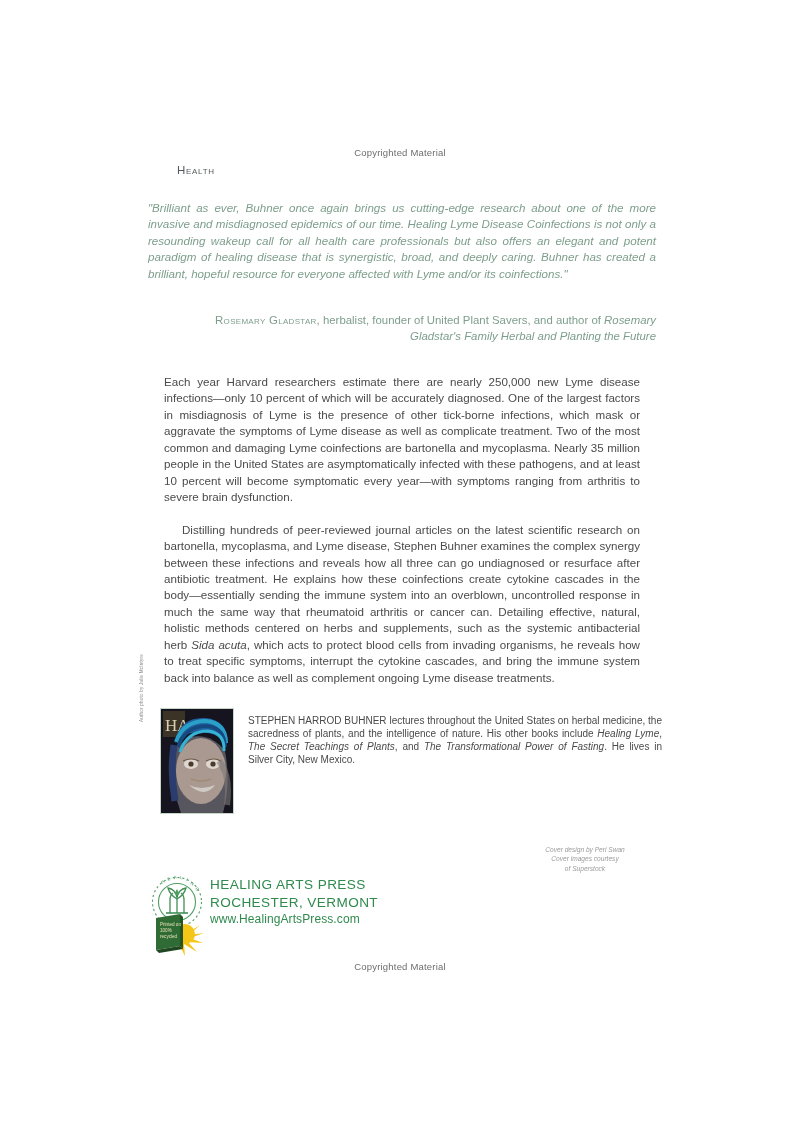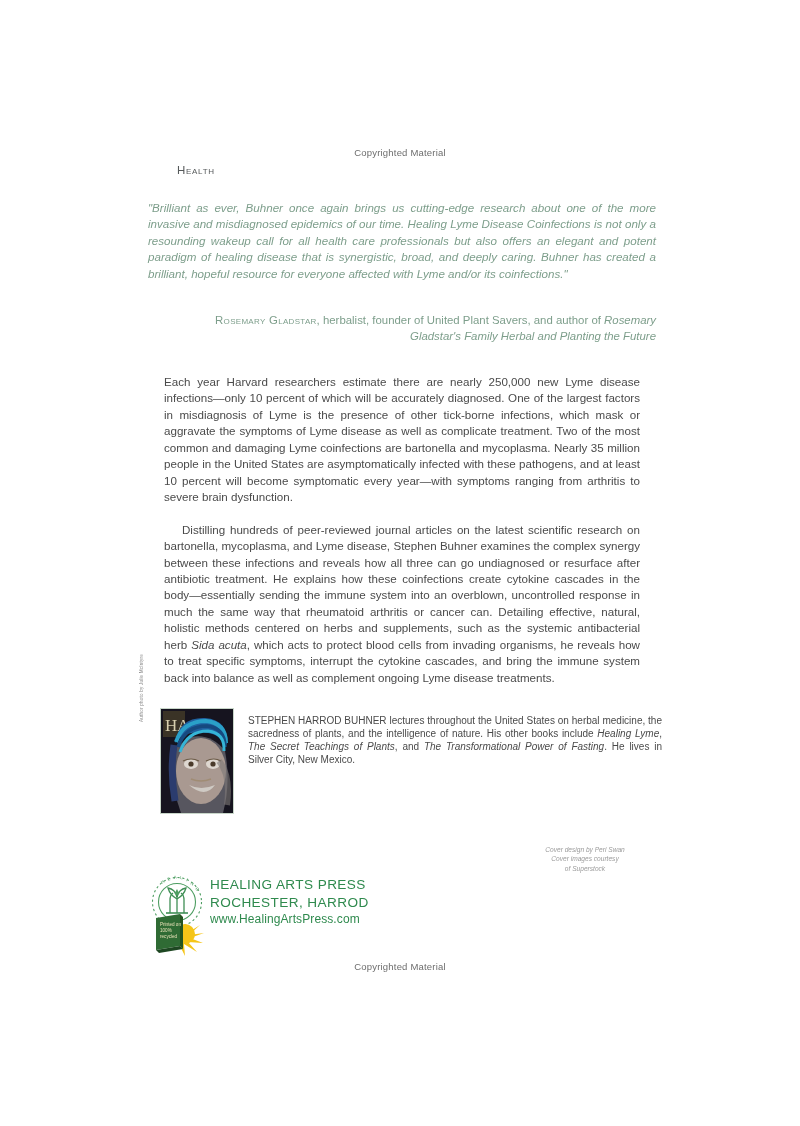--- a/index.html
+++ b/index.html
@@ -269,21 +269,21 @@
           <text x="47" y="16" transform="rotate(46 47 16)">G</text>
           <text x="14" y="49" transform="rotate(32 14 49)">A</text>
           <text x="19" y="52" transform="rotate(21 19 52)">R</text>
           <text x="26" y="54" transform="rotate(8 26 54)">T</text>
           <text x="32" y="54" transform="rotate(-7 32 54)">S</text>
         </g>
       </svg>
     </div>
     <div class="publisher-lines">
       <div class="pub-line">HEALING ARTS PRESS</div>
-      <div class="pub-line">ROCHESTER, HARROD</div>
+      <div class="pub-line">ROCHESTER, VERMONT</div>
       <div class="pub-line url">www.HealingArtsPress.com</div>
     </div>
   </div>
 
   <div class="green-seal">
     <svg width="56" height="52" viewBox="0 0 56 52">
       <g fill="#f5c518">
         <path d="M36 26 l14 -9 -11 10 15 -2 -14 5 13 5 -15 -1 9 10 -13 -8 1 12 -6 -12 z"></path>
         <circle cx="35" cy="26" r="10"></circle>
       </g>

